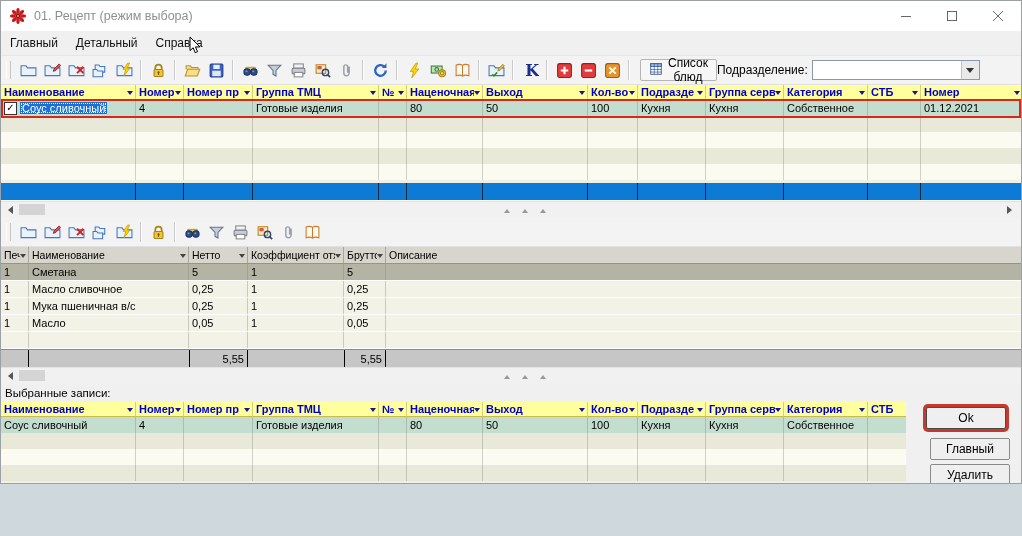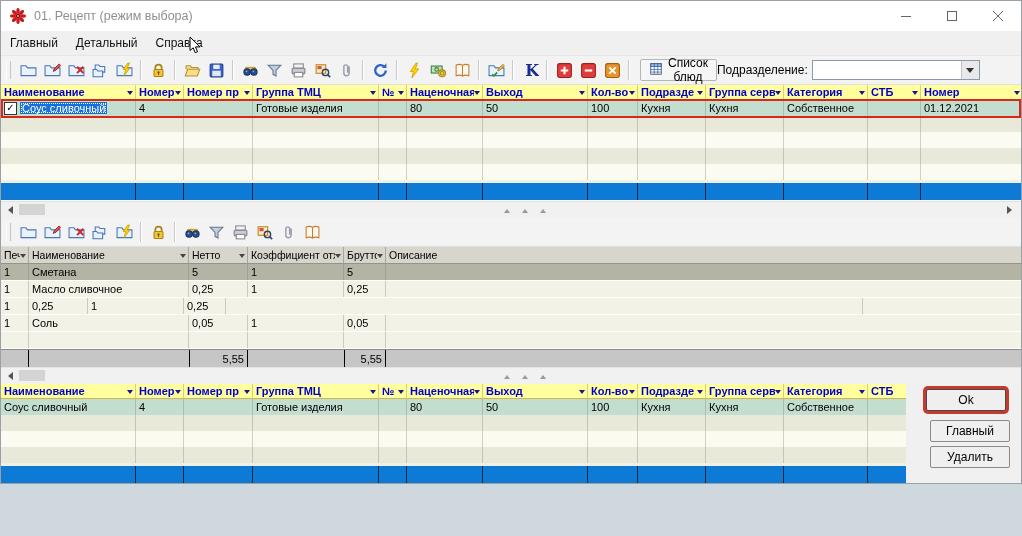--- a/index.html
+++ b/index.html
@@ -600,28 +600,29 @@
       <div class="g-row ">
         <span class="g-c" style="width: 28px;">1</span>
         <span class="g-c" style="width: 160px;">Масло сливочное</span>
         <span class="g-c" style="width: 59px;">0,25</span>
         <span class="g-c" style="width: 96px;">1</span>
         <span class="g-c" style="width: 42px;">0,25</span>
         <span class="g-c" style="width: 637px;"></span>
       </div>
       <div class="g-row ">
         <span class="g-c" style="width: 28px;">1</span>
+        <span class="g-c" style="width: 160px;">Мука пшеничная в/с</span>
         <span class="g-c" style="width: 59px;">0,25</span>
         <span class="g-c" style="width: 96px;">1</span>
         <span class="g-c" style="width: 42px;">0,25</span>
         <span class="g-c" style="width: 637px;"></span>
       </div>
       <div class="g-row ">
         <span class="g-c" style="width: 28px;">1</span>
-        <span class="g-c" style="width: 160px;">Соль</span>
+        <span class="g-c" style="width: 160px;">Масло</span>
         <span class="g-c" style="width: 59px;">0,05</span>
         <span class="g-c" style="width: 96px;">1</span>
         <span class="g-c" style="width: 42px;">0,05</span>
         <span class="g-c" style="width: 637px;"></span>
       </div>
       <div class="g-row g-alt1">
         <span class="g-c" style="width: 28px;"></span>
         <span class="g-c" style="width: 160px;"></span>
         <span class="g-c" style="width: 59px;"></span>
         <span class="g-c" style="width: 96px;"></span>
@@ -643,20 +644,21 @@
         <span class="tri-l"></span>
       </span>
     <span class="hs-thumb"></span>
     <span class="grip-dots">
         <i class="dot"></i>
         <i class="dot"></i>
         <i class="dot"></i>
       </span>
   </div>
 
+  <div class="sel-label">Выбранные записи:</div>
 
   <div class="bottom">
     <div class="bottom-left">
       <div class="grid" id="grid3">
           <div class="g-head hd-yellow">
             <span class="g-hc" style="width: 135px;">
               <span class="g-hl">Наименование</span>
               <span class="g-ha"></span>
             </span>
             <span class="g-hc" style="width: 48px;">

